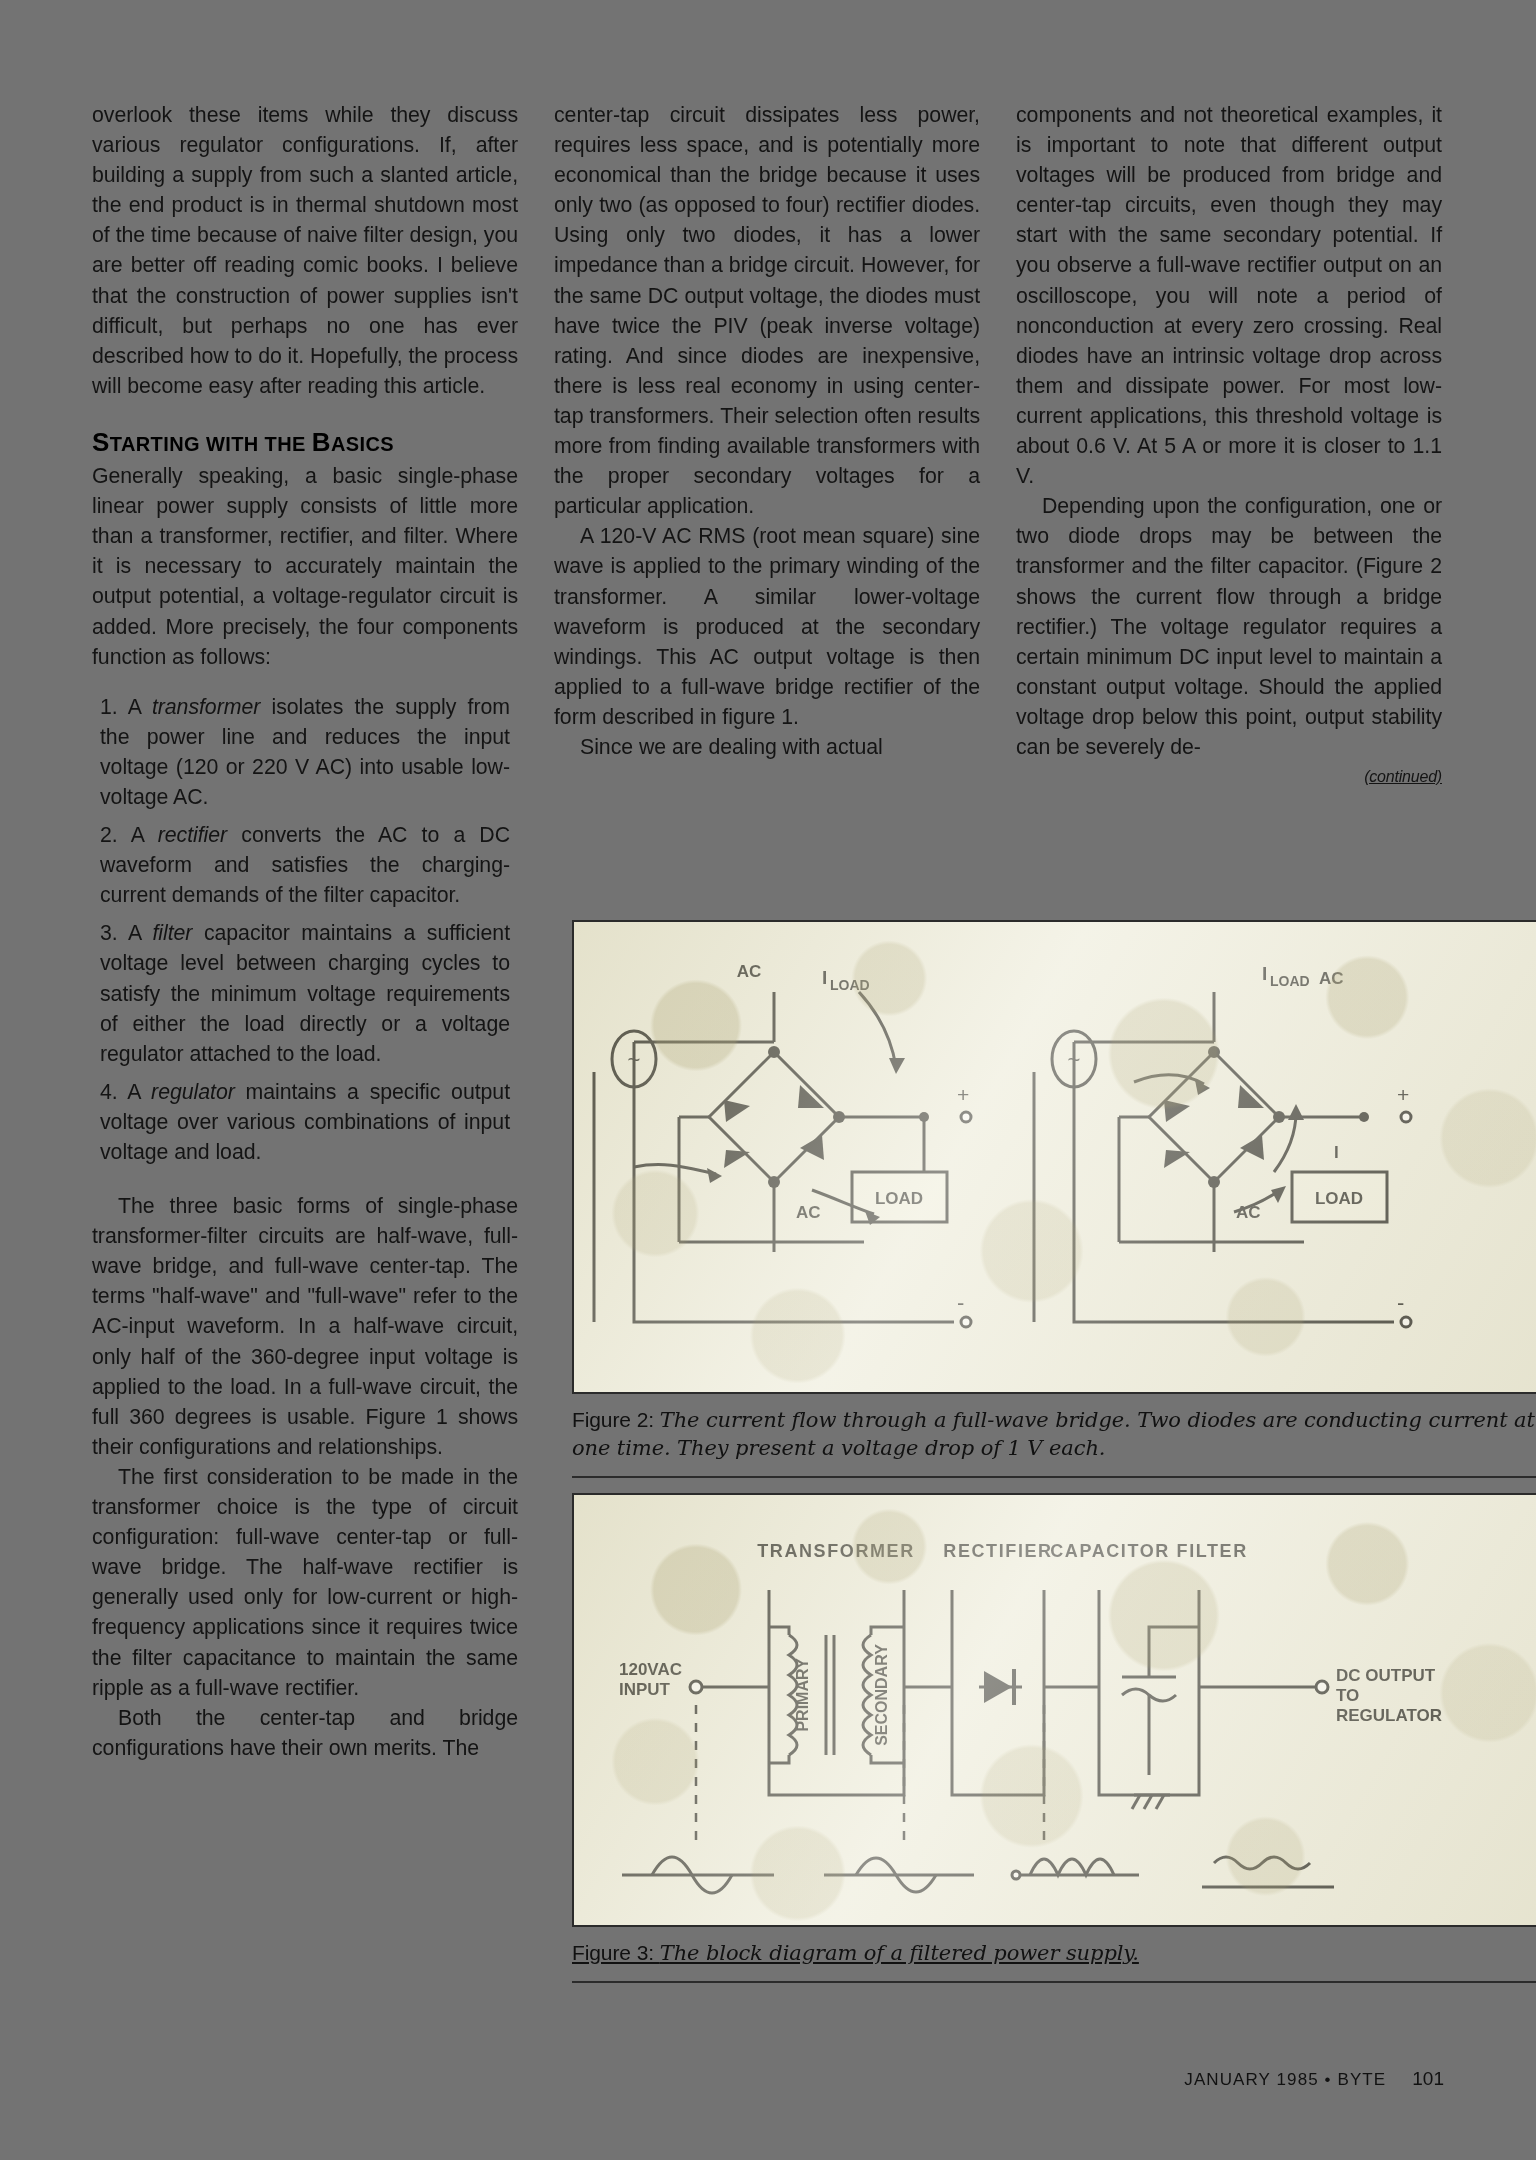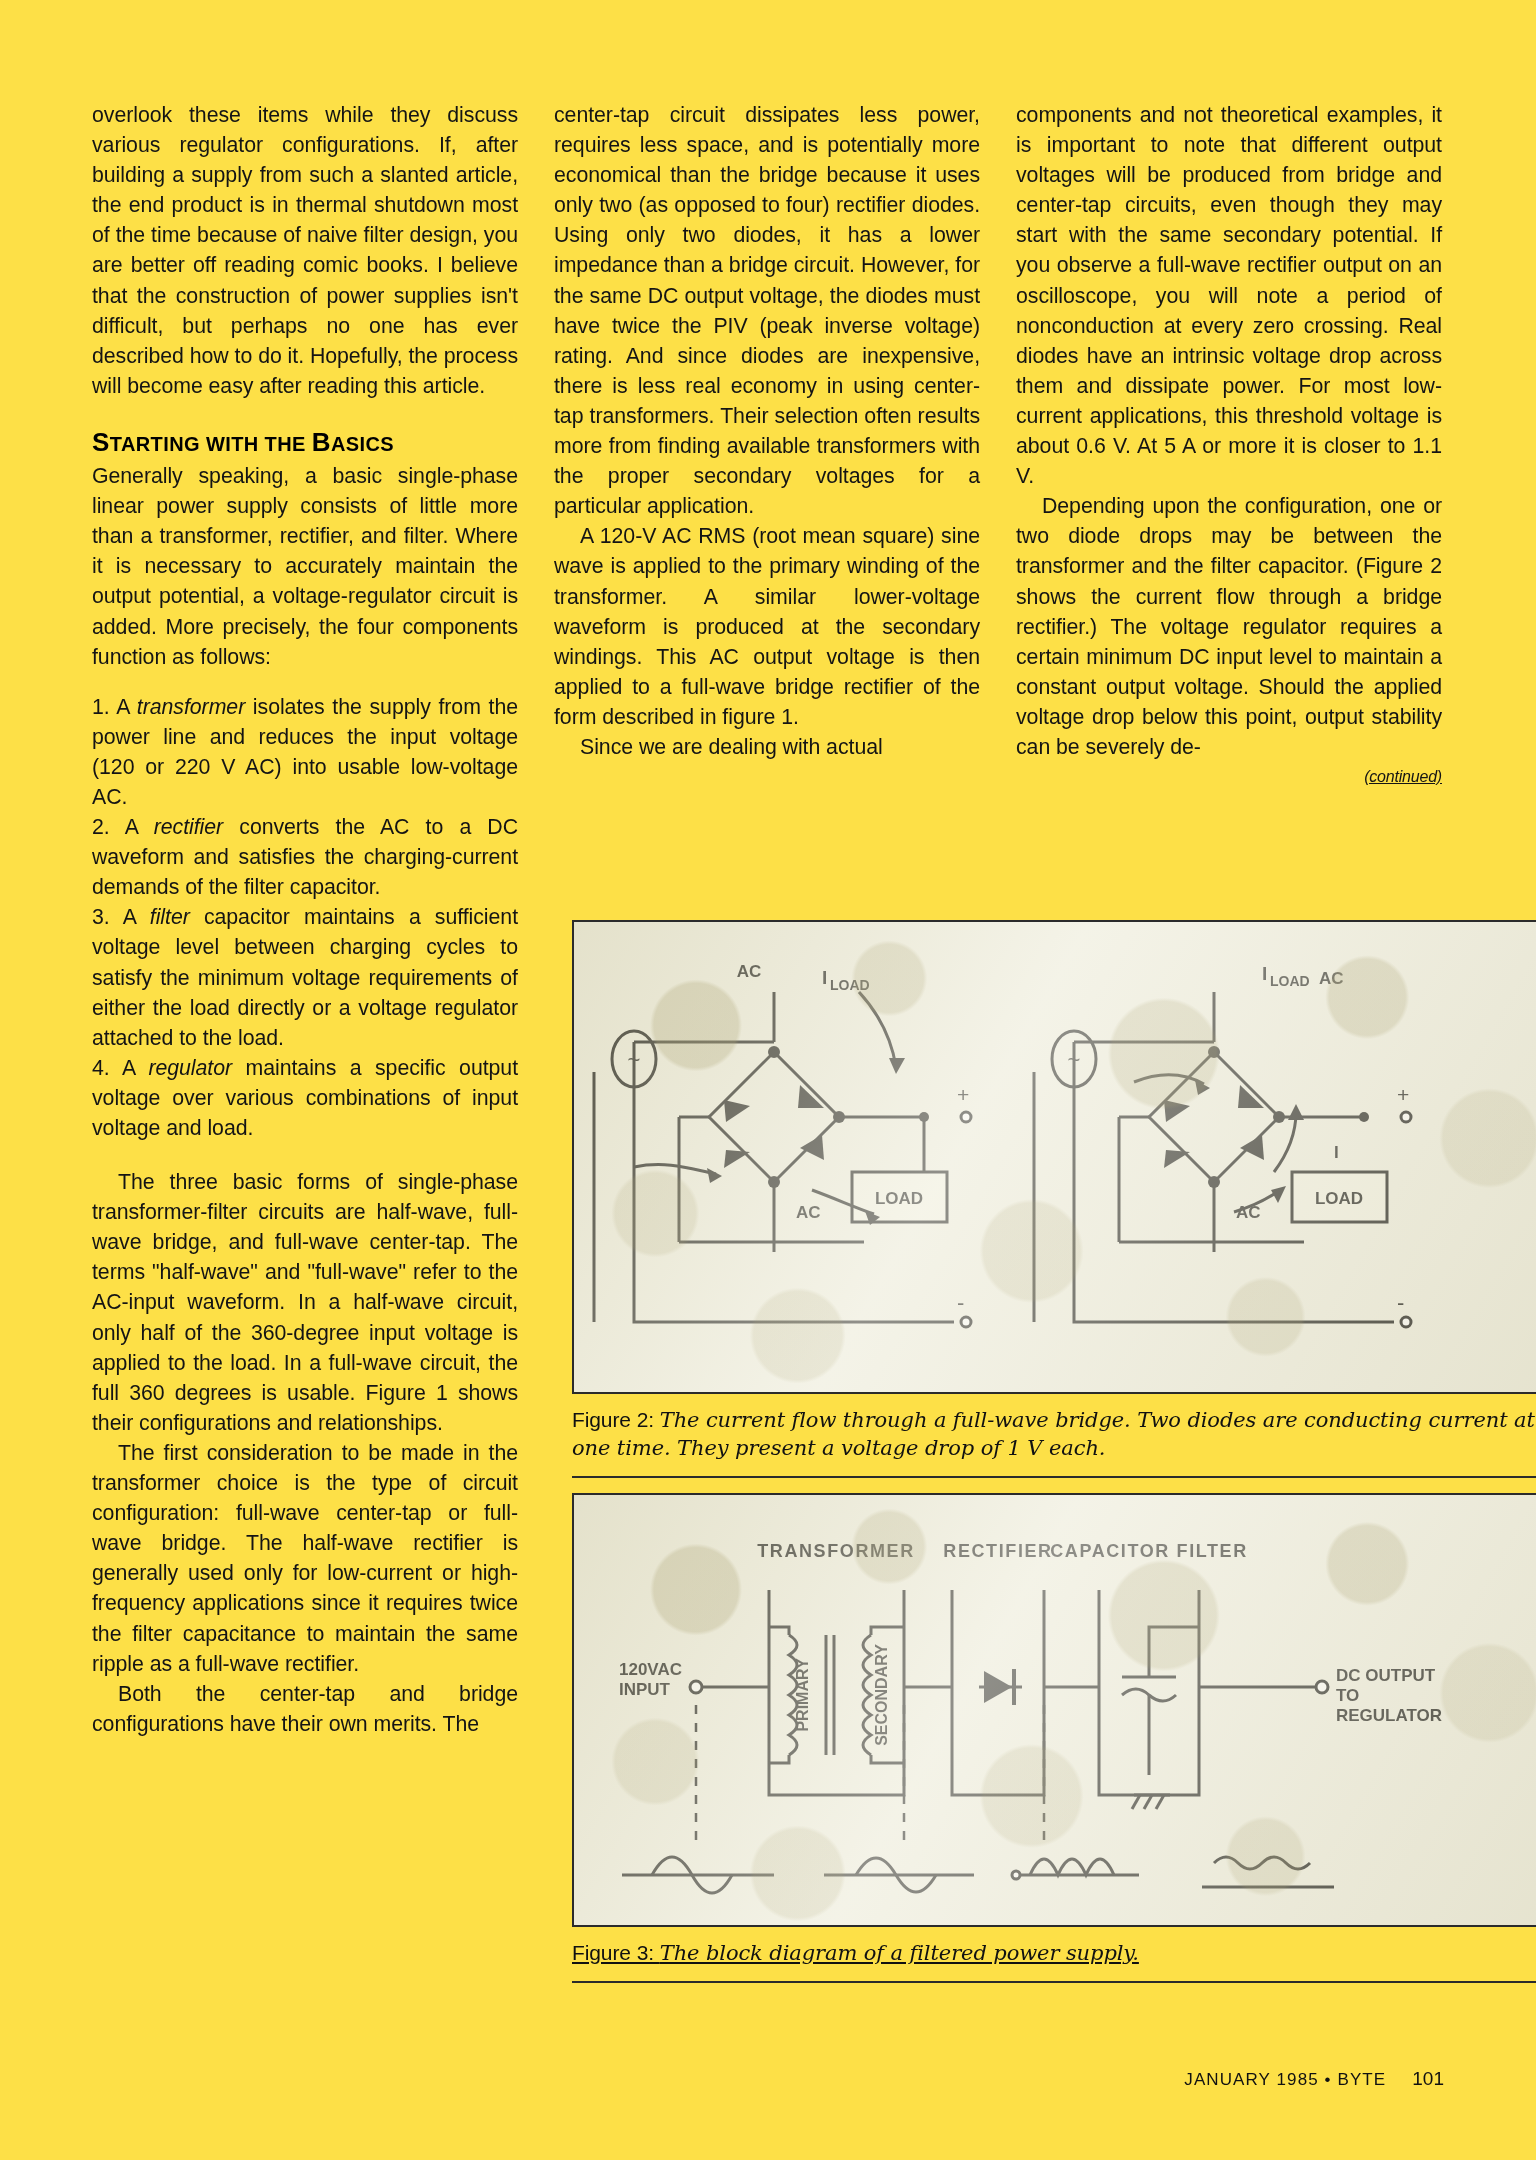--- a/index.html
+++ b/index.html
@@ -6,21 +6,21 @@
   body{
     width:1536px;height:2160px;
     background:#ffffff;
     font-family:"Liberation Sans", sans-serif;
     color:#111;
     position:relative;
     overflow:hidden;
   }
   .page{
     position:absolute;inset:0;
-    background:#fde047;
+    background:#737373;
   }
   
   .cols{
     position:absolute;
     left:92px; top:100px;
     width:1352px;
     display:flex;
     gap:36px;
   }
   .col{
@@ -40,21 +40,21 @@
     margin:26px 0 2px 0;
     font-weight:bold;
     font-size:22px;
     letter-spacing:0.4px;
     text-align:left;
     color:#000;
   }
   .heading .cap{font-size:26px;}
   .heading .sc{font-size:20px;margin-top:12px;}
   .listblock{margin-top:20px;}
-  .listblock p{margin:0;}
+  .listblock p{margin:8px;}
   i,em{font-style:italic;}
   .contd{
     text-align:right;
     font-size:16px;
     font-style:italic;
     margin-top:2px;
     letter-spacing:-0.2px;
     text-decoration:underline;
   }
   

